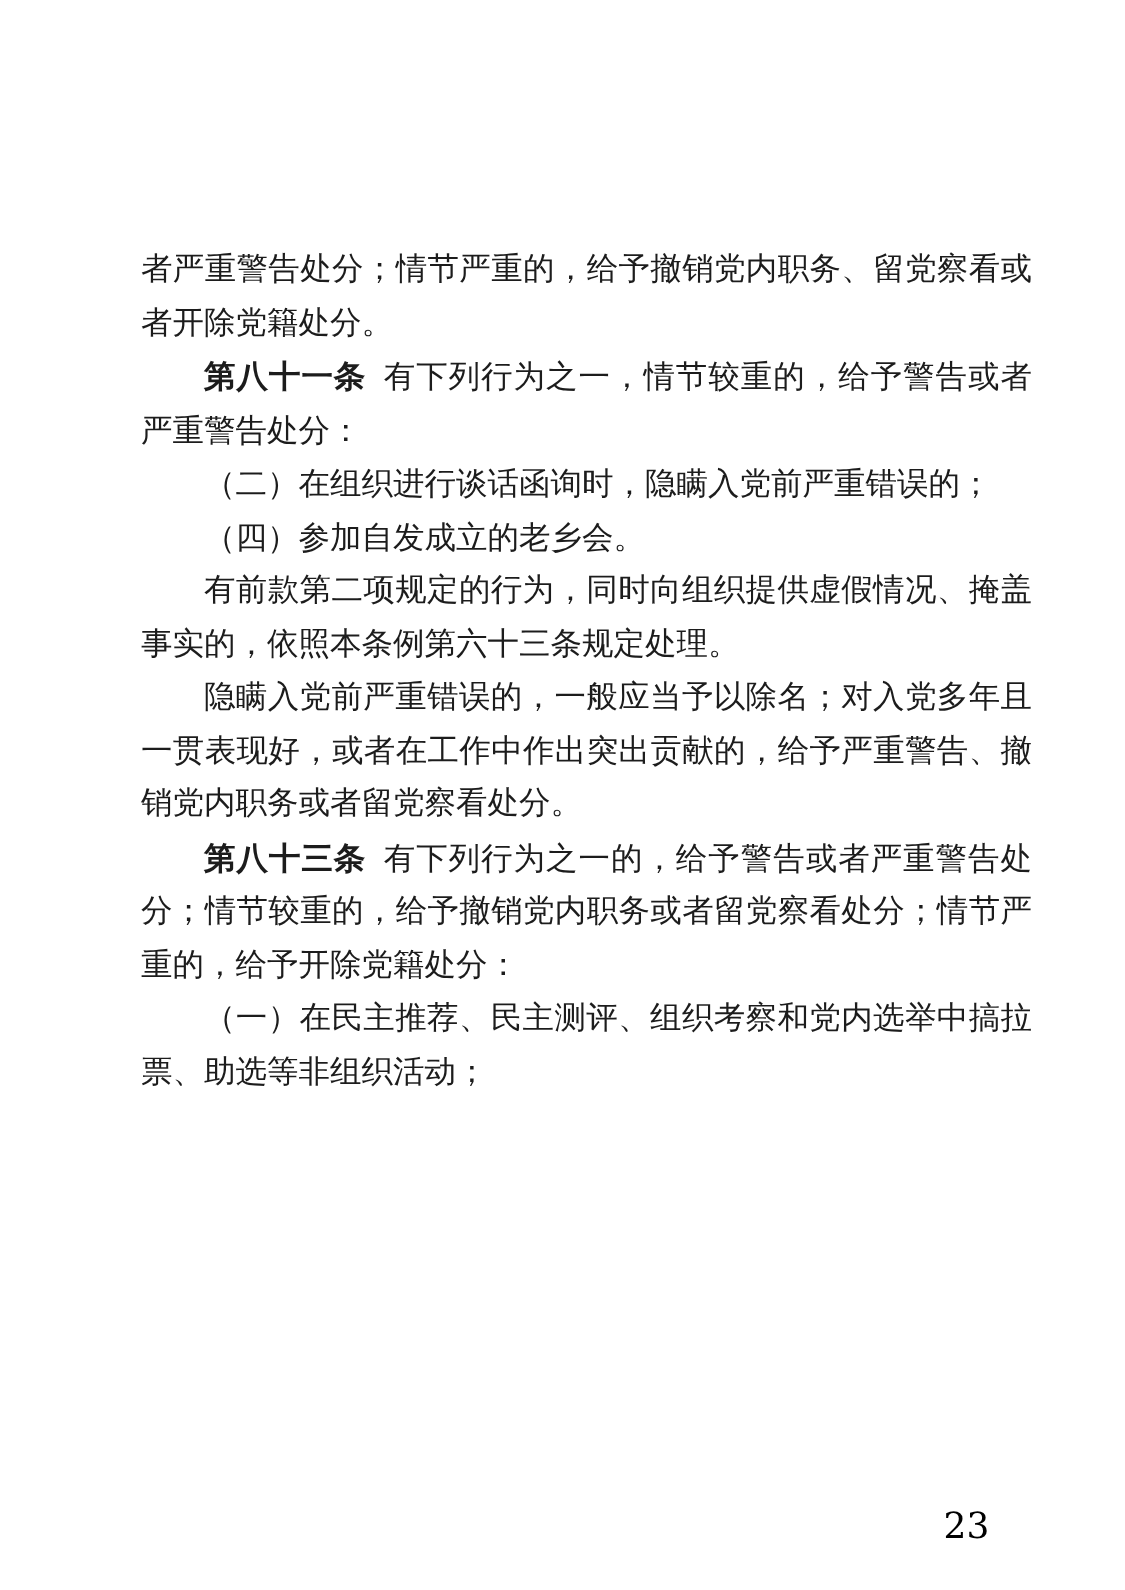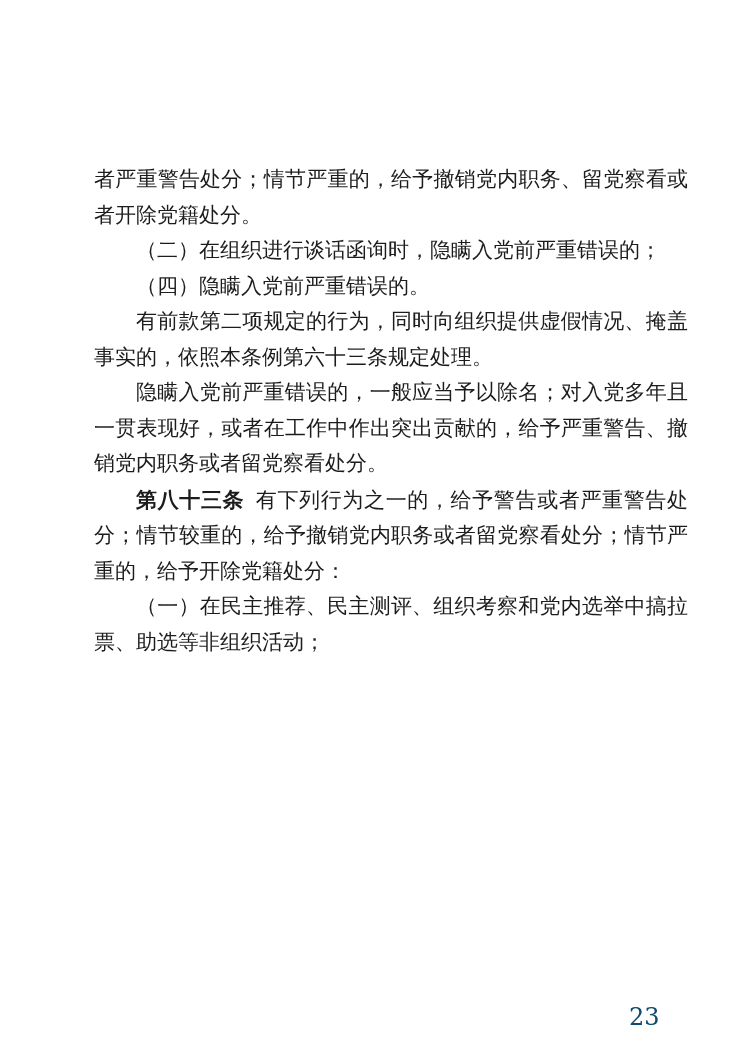--- a/index.html
+++ b/index.html
@@ -37,31 +37,32 @@
   .article-num {
     font-weight: 700;
     margin-right: 0.55em;
   }
   .page-number {
     position: absolute;
     left: 629px;
     top: 966px;
     font-size: 24px;
     line-height: 28px;
-    color: #0c4a6e;
+    color: #000000;
     font-family: "DejaVu Serif", "Liberation Serif", serif;
   }
 </style>
 </head>
 <body>
 
 <div class="page">
   <main class="text-block" id="text-block">
       <p class=""><span>者严重警告处分；情节严重的，给予撤销党内职务、留党察看或者开除党籍处分。</span></p>
+      <p class="indent"><span class="article-num">第八十一条</span><span>有下列行为之一，情节较重的，给予警告或者严重警告处分：</span></p>
       <p class="indent"><span>（二）在组织进行谈话函询时，隐瞒入党前严重错误的；</span></p>
-      <p class="indent"><span>（四）隐瞒入党前严重错误的。</span></p>
+      <p class="indent"><span>（四）参加自发成立的老乡会。</span></p>
       <p class="indent"><span>有前款第二项规定的行为，同时向组织提供虚假情况、掩盖事实的，依照本条例第六十三条规定处理。</span></p>
       <p class="indent"><span>隐瞒入党前严重错误的，一般应当予以除名；对入党多年且一贯表现好，或者在工作中作出突出贡献的，给予严重警告、撤销党内职务或者留党察看处分。</span></p>
       <p class="indent"><span class="article-num">第八十三条</span><span>有下列行为之一的，给予警告或者严重警告处分；情节较重的，给予撤销党内职务或者留党察看处分；情节严重的，给予开除党籍处分：</span></p>
       <p class="indent"><span>（一）在民主推荐、民主测评、组织考察和党内选举中搞拉票、助选等非组织活动；</span></p>
     </main>
   <div class="page-number">23</div>
 </div>
 
 </body></html>

